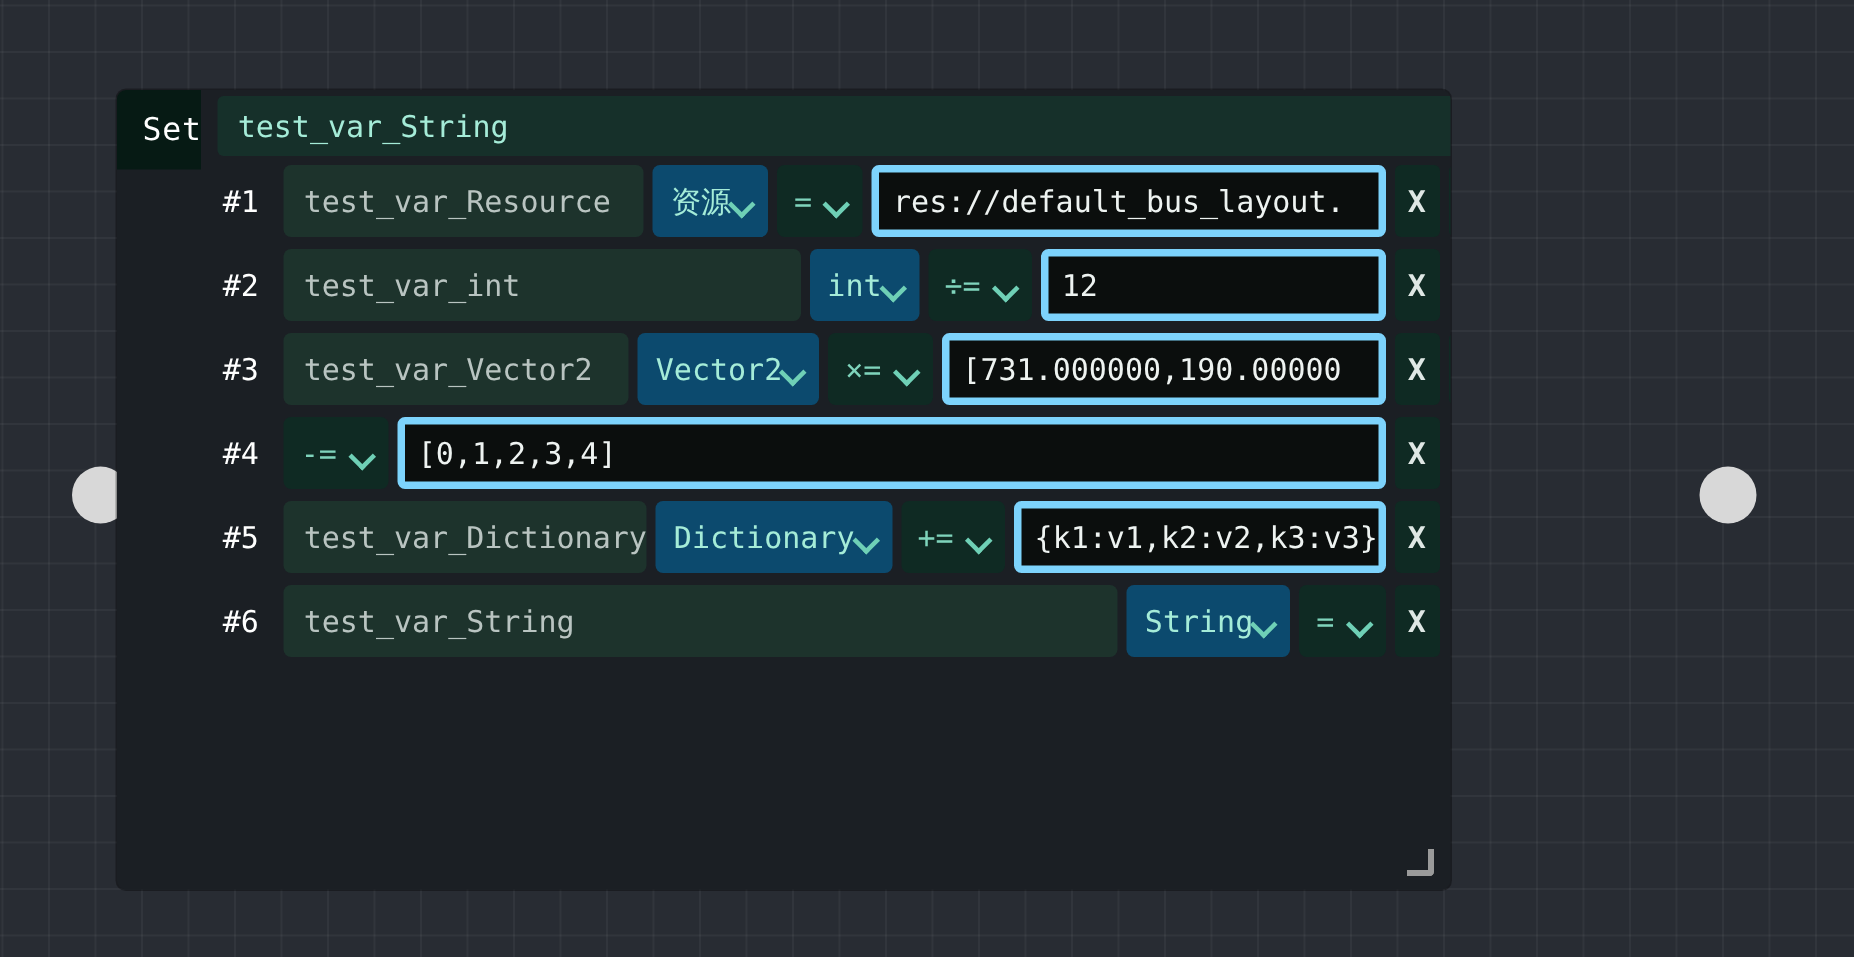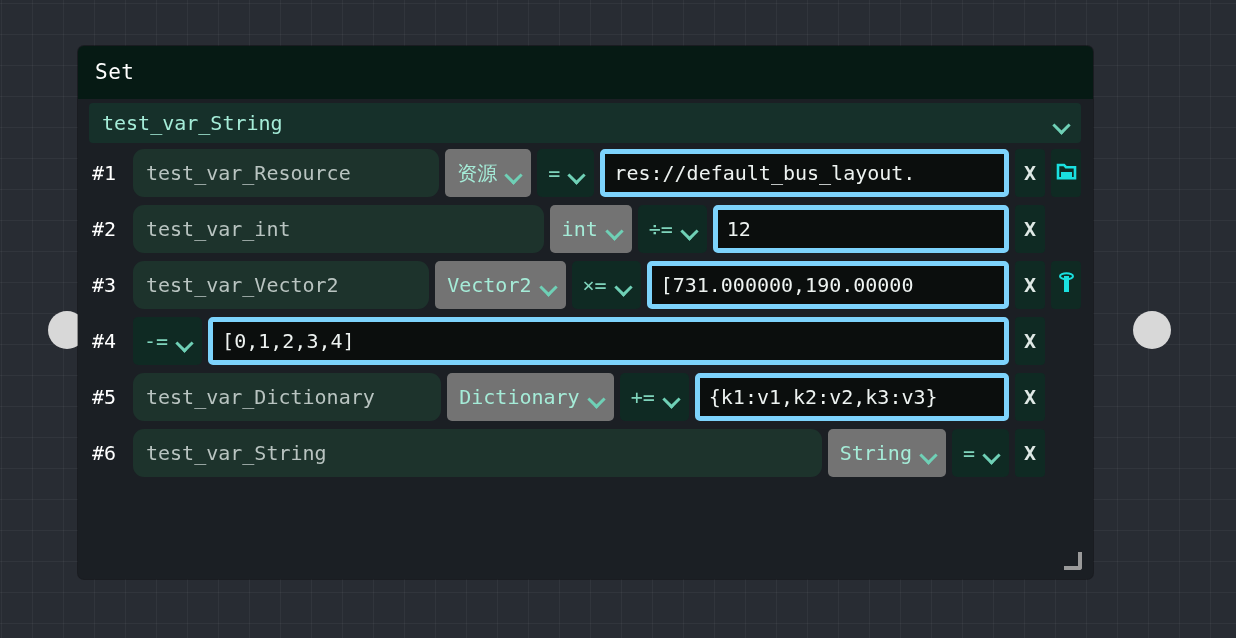--- a/index.html
+++ b/index.html
@@ -25,28 +25,28 @@
       linear-gradient(to right,  rgba(255,255,255,0.045) 1px, transparent 1px),
       linear-gradient(to bottom, rgba(255,255,255,0.045) 1px, transparent 1px);
     background-size: 31px 31px;
     background-position: 1px 3px;
   }
 
   
   #graph-node {
     position: absolute;
     left: 78px;
-    top: 46px;
-    width: 1015px;
+    top: 60px;
+    width: 889px;
     height: 533px;
     background: #1b1f24;
     border-radius: 6px;
     box-shadow: 0 0 0 1px rgba(0,0,0,0.35);
     display: flex;
-    flex-direction: column;
+    flex-direction: row;
     overflow: hidden;
   }
 
   
   #node-titlebar {
     height: 53px;
     background: #061a14;
     display: flex;
     align-items: center;
     padding-left: 17px;
@@ -118,39 +118,38 @@
     flex: 0 0 38px;
     text-align: left;
     padding-left: 3px;
     line-height: 1;
   }
 
   .name-field {
     flex: 1 1 auto;
     height: 48px;
     background: #1d332c;
-    border-radius: 11px;
+    border-radius: 5px;
     display: flex;
     align-items: center;
     padding-left: 13px;
     color: #b9c4c1;
     font-size: 20px;
     overflow: hidden;
     white-space: nowrap;
     line-height: 1;
   }
 
   .type-select {
     flex: 0 0 auto;
     height: 48px;
-    background: #737373;
+    background: #0c4a6e;
     border-radius: 5px;
     display: flex;
     align-items: center;
-    gap: 9px;
     padding: 0 10px 0 12px;
     line-height: 1;
   }
   .type-select .label {
     color: #a5ecd8;
     font-size: 20px;
     line-height: 1;
   }
 
   .op-select {

